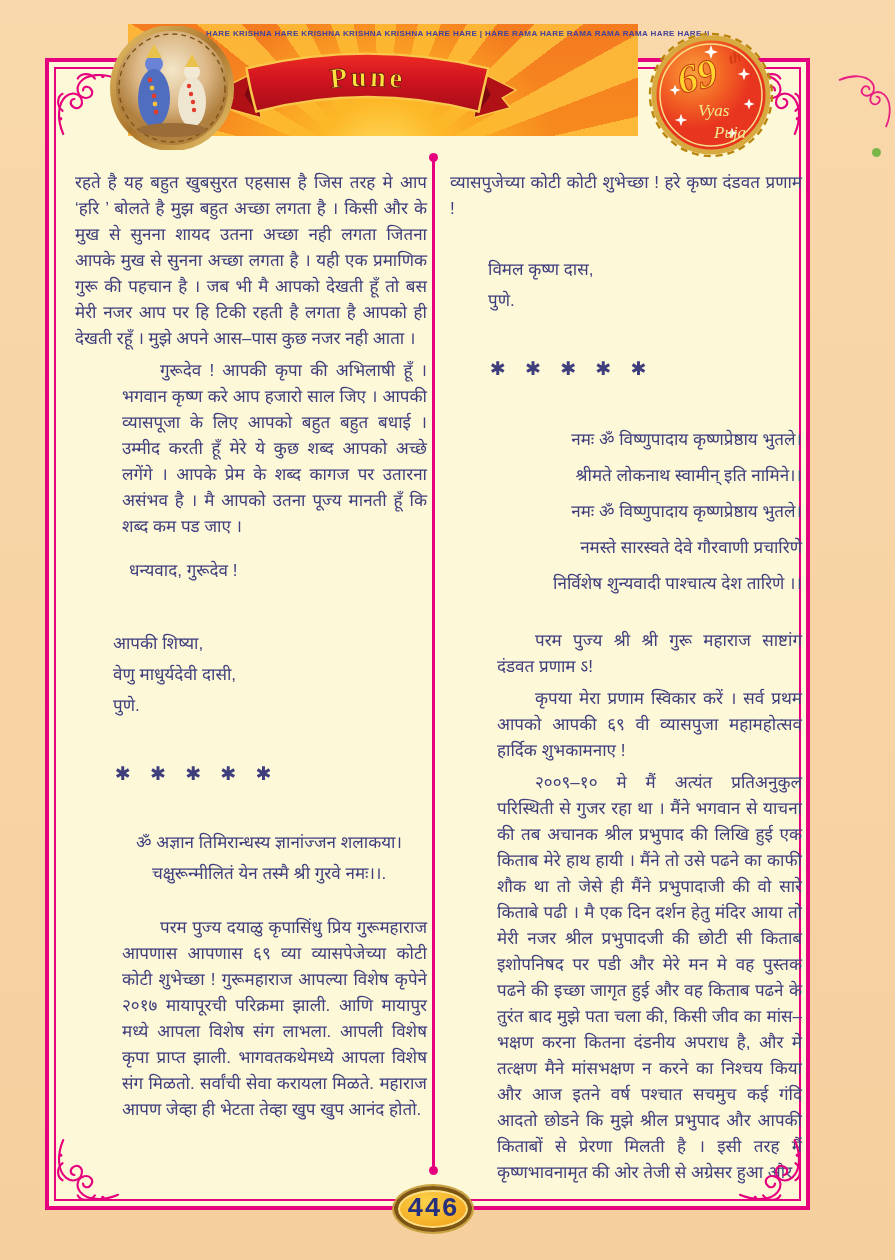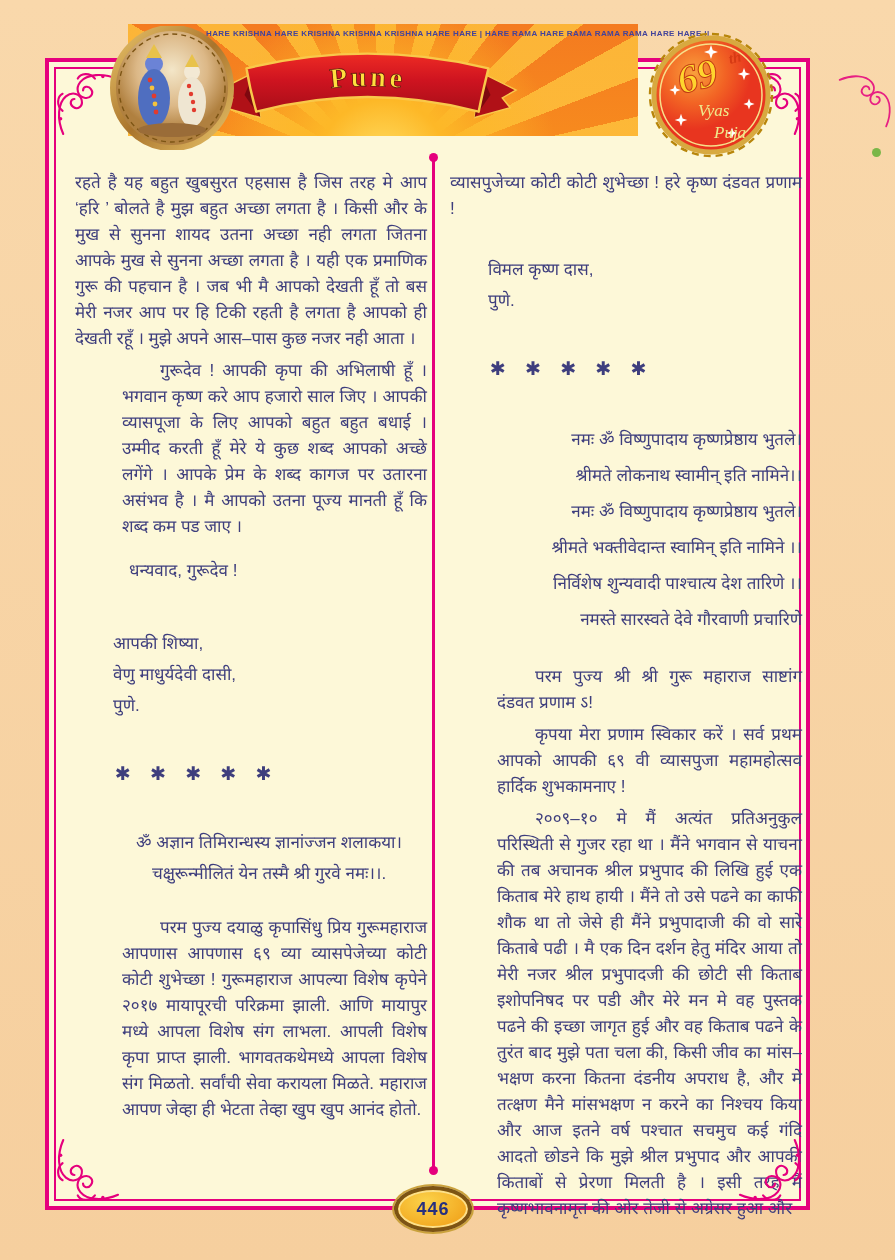--- a/index.html
+++ b/index.html
@@ -70,21 +70,21 @@
   .verse-right{padding-left:10px;text-align:right;}
   .verse-right .vline{line-height:36px;}
   
   .page-badge{
     position:absolute;left:394px;top:1186px;width:78px;height:46px;z-index:6;
     border-radius:50%;
     background:radial-gradient(ellipse at 40% 30%, #fbd24a, #f2a71f 75%, #d98a12);
     border:4px solid #7c5414;box-shadow:0 0 0 2px #caa23c, inset 0 0 0 2px #fce08a;
     box-sizing:border-box;display:flex;align-items:center;justify-content:center;
   }
-  .page-badge span{font-size:18px;font-weight:bold;color:#27307f;letter-spacing:1px;}
+  .page-badge span{font-size:27px;font-weight:bold;color:#27307f;letter-spacing:1px;font-family:Liberation Mono, monospace;}
 </style>
 </head>
 <body>
 
 <div id="screen">
 
   <div class="frame">
     <div class="frame-inner"></div>
 
     <div class="col col-left">
@@ -117,23 +117,22 @@
         <div>विमल कृष्ण दास,</div>
         <div>पुणे.</div>
       </div>
       <div class="gap-l"></div>
       <div class="sep">✱ ✱ ✱ ✱ ✱</div>
       <div class="gap-l"></div>
       <div class="verse-right">
         <div class="vline">नमः ॐ विष्णुपादाय कृष्णप्रेष्ठाय भुतले।</div>
         <div class="vline">श्रीमते लोकनाथ स्वामीन् इति नामिने।।</div>
         <div class="vline">नमः ॐ विष्णुपादाय कृष्णप्रेष्ठाय भुतले।</div>
-        <div class="vline" style="padding-left:14px">श्रीमते भक्तीवेदान्त स्वामिन् इति नामिने ।।</div>
+        <div class="vline" style="padding-left:18px">नमस्ते सारस्वते देवे गौरवाणी प्रचारिणे</div>
         <div class="vline" style="padding-left:12px">निर्विशेष शुन्यवादी पाश्चात्य देश तारिणे ।।</div>
-        <div class="vline" style="padding-left:18px">नमस्ते सारस्वते देवे गौरवाणी प्रचारिणे</div>
       </div>
       <div class="gap-m"></div>
       <p class="para indent">परम पुज्य श्री श्री गुरू महाराज साष्टांग दंडवत प्रणाम ऽ!</p>
       <p class="para indent">कृपया मेरा प्रणाम स्विकार करें । सर्व प्रथम आपको आपकी ६९ वी व्यासपुजा महामहोत्सव हार्दिक शुभकामनाए !</p>
       <p class="para indent">२००९–१० मे मैं अत्यंत प्रतिअनुकुल परिस्थिती से गुजर रहा था । मैंने भगवान से याचना की तब अचानक श्रील प्रभुपाद की लिखि हुई एक किताब मेरे हाथ हायी । मैंने तो उसे पढने का काफी शौक था तो जेसे ही मैंने प्रभुपादाजी की वो सारे किताबे पढी । मै एक दिन दर्शन हेतु मंदिर आया तो मेरी नजर श्रील प्रभुपादजी की छोटी सी किताब इशोपनिषद पर पडी और मेरे मन मे वह पुस्तक पढने की इच्छा जागृत हुई और वह किताब पढने के तुरंत बाद मुझे पता चला की, किसी जीव का मांस–भक्षण करना कितना दंडनीय अपराध है, और मे तत्क्षण मैने मांसभक्षण न करने का निश्चय किया और आज इतने वर्ष पश्चात सचमुच कई गंदि आदतो छोडने कि मुझे श्रील प्रभुपाद और आपकी किताबों से प्रेरणा मिलती है । इसी तरह मैं कृष्णभावनामृत की ओर तेजी से अग्रेसर हुआ और</p>
     </div>
   </div>
 
   <svg class="flourish fl-tl" viewBox="0 0 100 100">
     <g fill="none" stroke="#e5007d" stroke-width="3.2" stroke-linecap="round">

